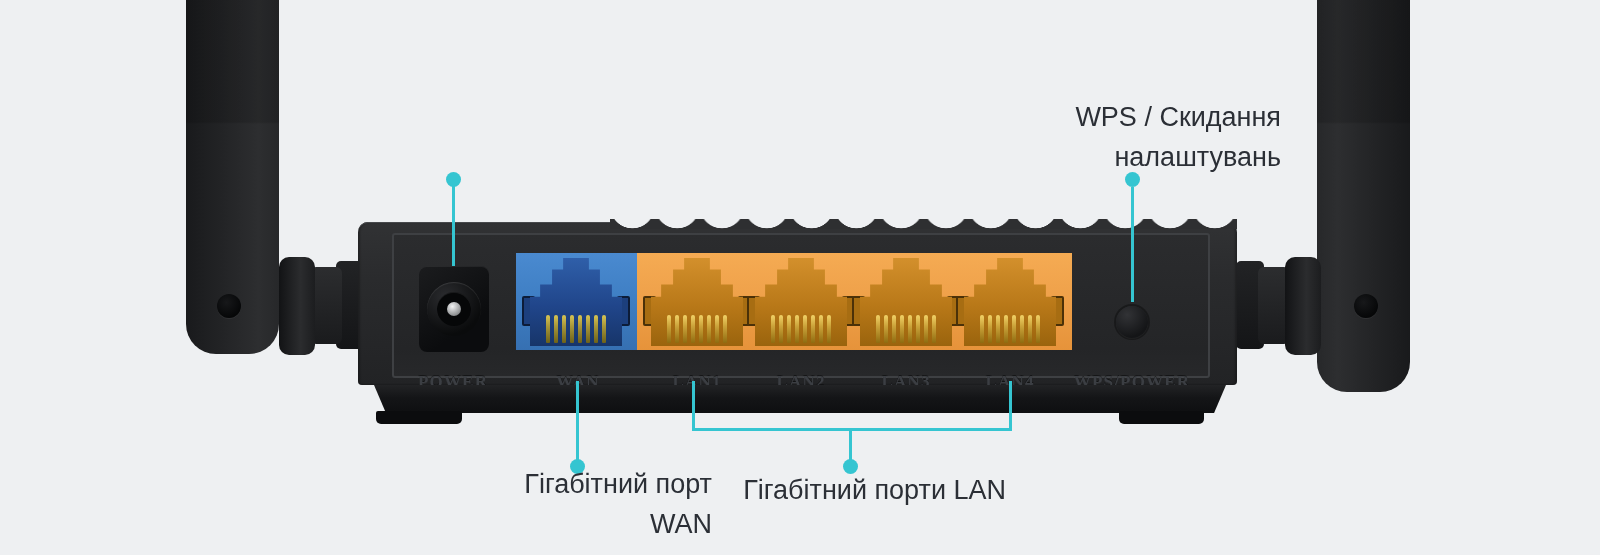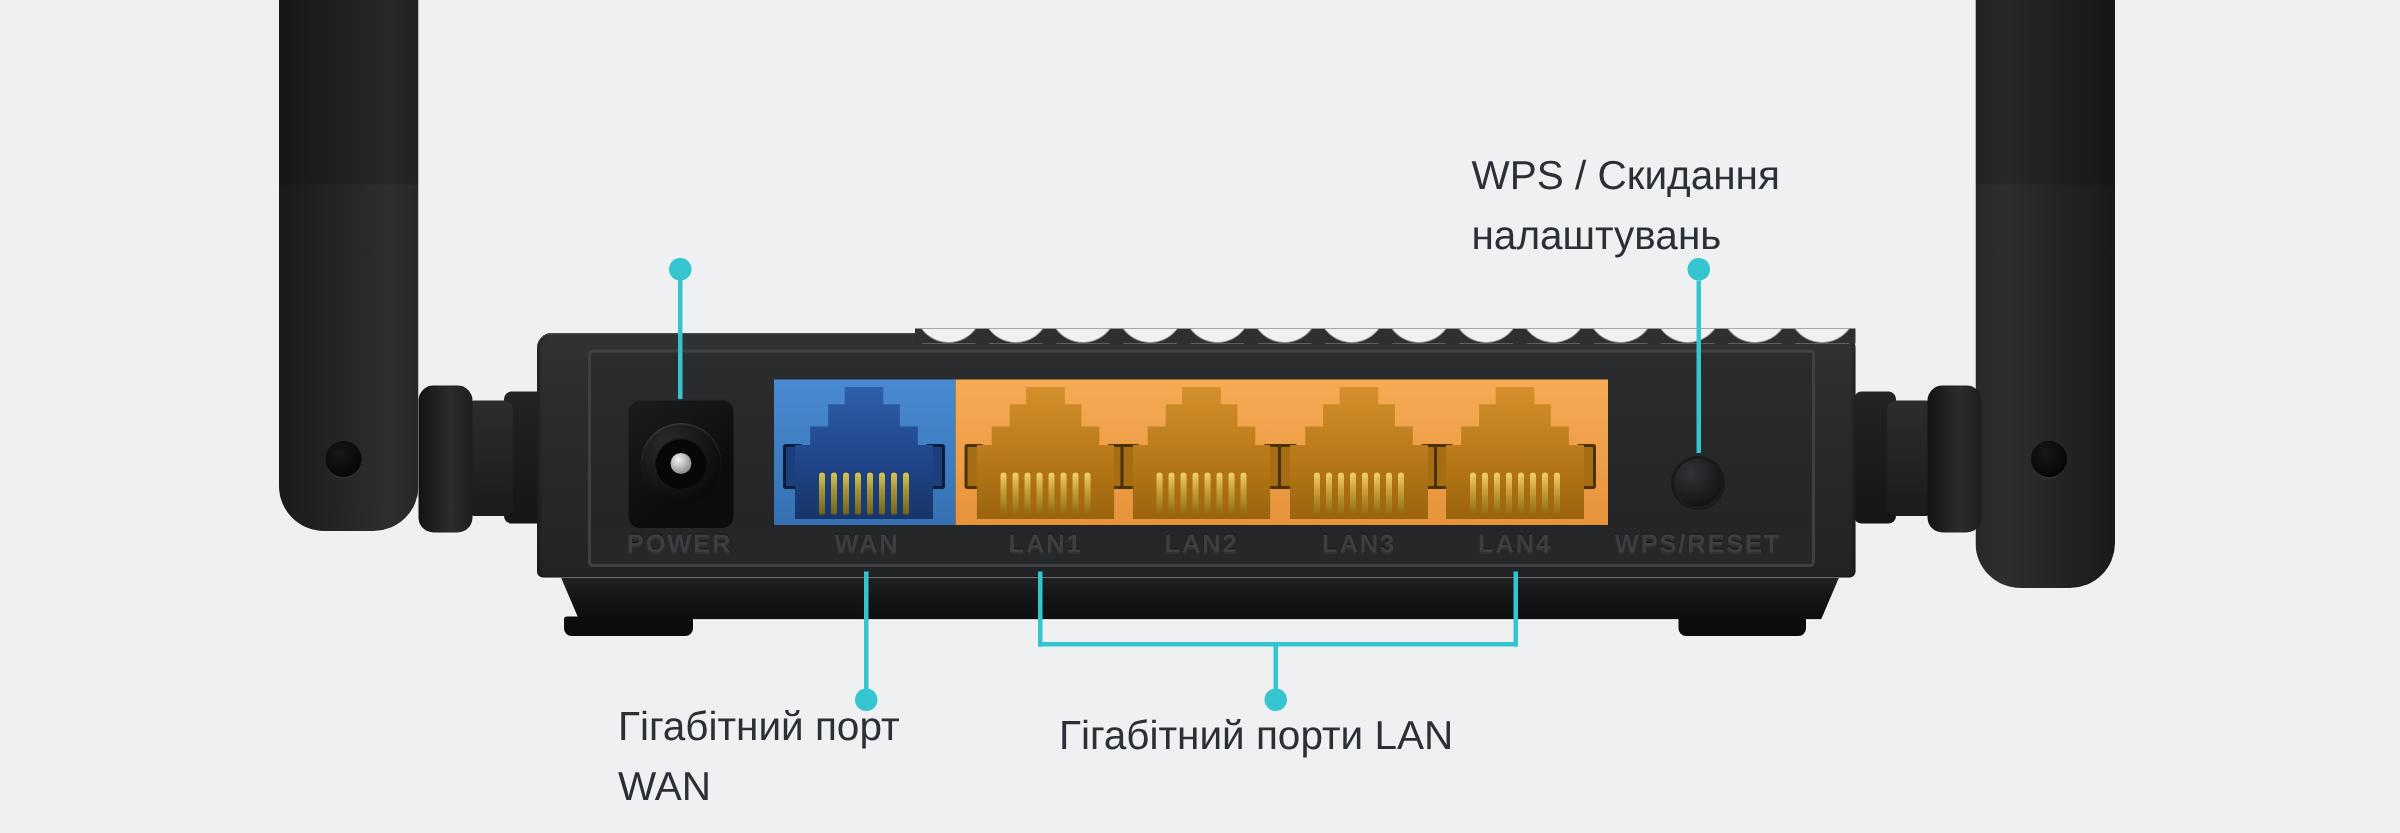--- a/index.html
+++ b/index.html
@@ -115,44 +115,45 @@
 
   
   .wps-button {
     position: absolute; left: 1116px; top: 306px; width: 32px; height: 32px; border-radius: 50%;
     background: radial-gradient(circle at 35% 28%, #323336, #141517 72%);
     box-shadow: 0 0 0 2px rgba(0,0,0,.35), 0 1px 1px rgba(255,255,255,.06);
   }
 
   
   .port-label {
-    position: absolute; top: 353px; transform: translateX(-50%);
+    position: absolute; top: 372px; transform: translateX(-50%);
     font-size: 17px; font-weight: 700; letter-spacing: 1.2px; color: #3b3e43;
     text-shadow: 0 -1px 0 rgba(0,0,0,.45), 0 1px 0 rgba(255,255,255,.05);
     white-space: nowrap;
+    font-family: Liberation Serif, serif;
   }
 
   
   .base {
     position: absolute; left: 374px; top: 385px; width: 852px; height: 28px;
     background: linear-gradient(180deg, #222325 0%, #141517 45%, #0e0f11 100%);
     clip-path: polygon(0 0, 100% 0, 98.6% 100%, 1.4% 100%);
   }
   .foot {
     position: absolute; top: 411px; height: 13px; border-radius: 2px 2px 5px 5px;
     background: #0b0c0e;
   }
   .foot.left { left: 376px; width: 86px; }
   .foot.right { left: 1119px; width: 85px; }
 
   
   .c-line { position: absolute; width: 3px; background: #35c5d1; }
   .c-dot  { position: absolute; width: 15px; height: 15px; border-radius: 50%; background: #35c5d1; }
   .c-text {
-    position: absolute; width: 300px; text-align: left;
+    position: absolute; width: 300px; text-align: right;
     font-size: 27px; line-height: 40px; color: #2b2f36; white-space: nowrap;
   }
   .lan-bracket {
     position: absolute; left: 692px; top: 381px; width: 320px; height: 50px;
     border-left: 3px solid #35c5d1; border-right: 3px solid #35c5d1; border-bottom: 3px solid #35c5d1;
   }
   #power-line { left: 452px; top: 186px; height: 80px; }
   #power-dot  { left: 446px; top: 172px; }
   #power-text { left: 313px; top: 138px; }
   #wps-line   { left: 1131px; top: 187px; height: 115px; }
@@ -280,21 +281,21 @@
   </div>
 
   <div class="wps-button"></div>
 
   <span class="port-label" style="left:453px;">POWER</span>
   <span class="port-label" style="left:578px;">WAN</span>
   <span class="port-label" style="left:697px;">LAN1</span>
   <span class="port-label" style="left:801px;">LAN2</span>
   <span class="port-label" style="left:906px;text-align:right;">LAN3</span>
   <span class="port-label" style="left:1010px;">LAN4</span>
-  <span class="port-label" style="left:1132px;">WPS/RESET</span>
+  <span class="port-label" style="left:1132px;">WPS/POWER</span>
 
   <div class="base"></div>
   <div class="foot left"></div>
   <div class="foot right"></div>
 
   <div class="c-dot" id="power-dot"></div>
   <div class="c-line" id="power-line"></div>
 
   <div class="c-text" id="wps-text">
     <div>WPS / Скидання</div>

